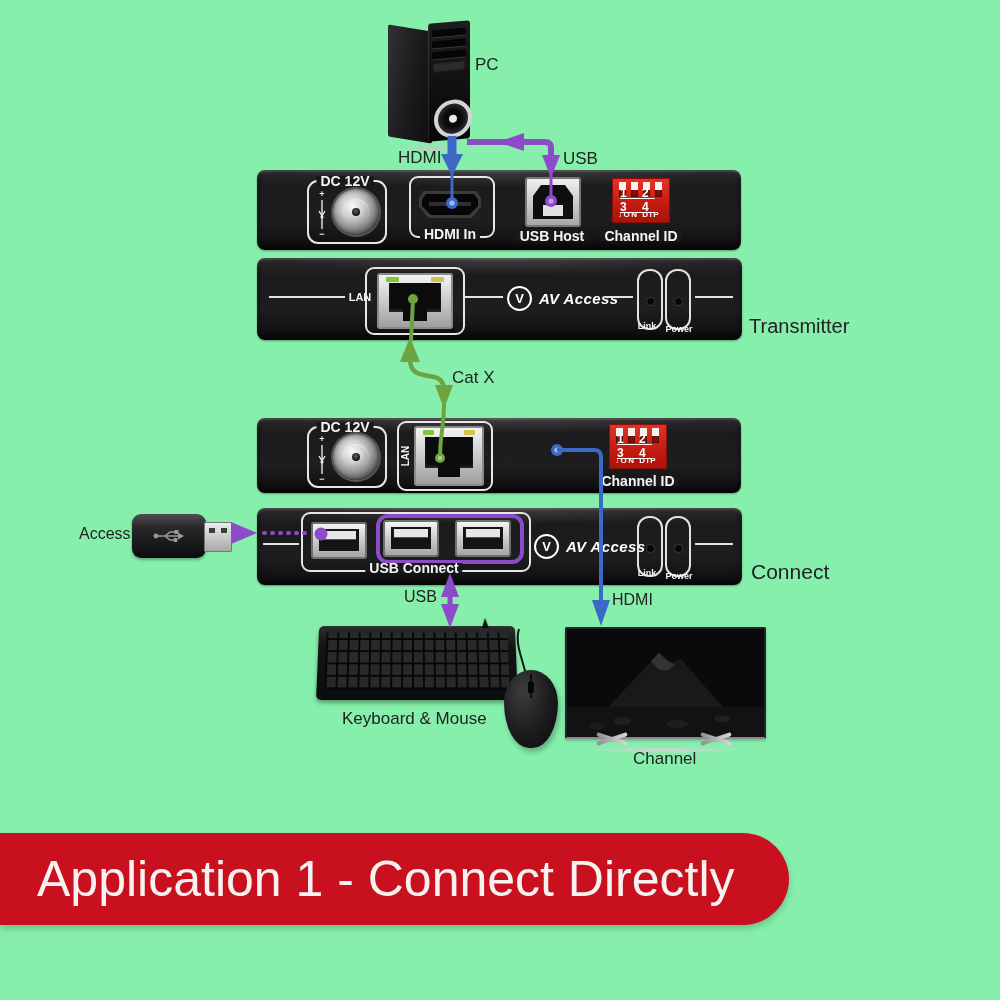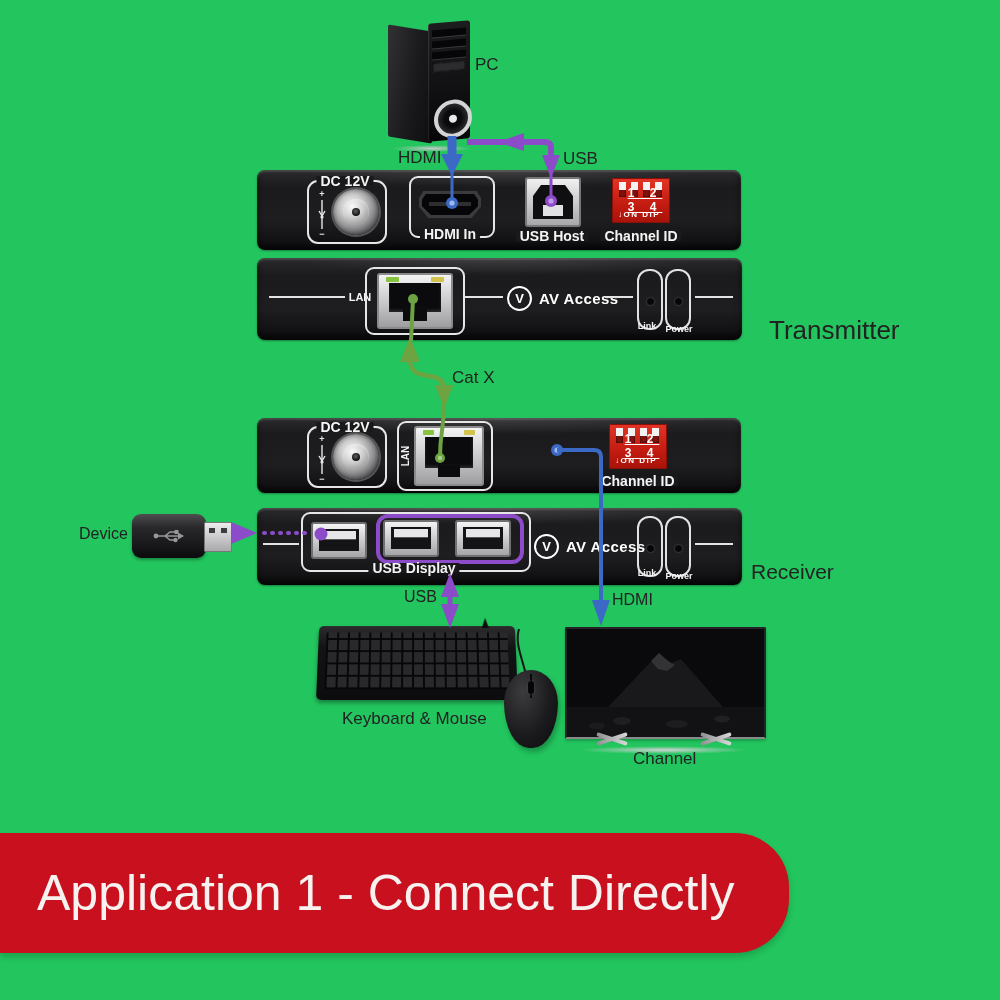--- a/index.html
+++ b/index.html
@@ -1,17 +1,17 @@
 <!DOCTYPE html>
 <html style="--banner-red: #c8101e; --hdmi-blue: #3c69c6; --hdmi-blue-light: #8fadе0; --usb-purple: #8c4bc9; --catx-green: #6da341; --panel-black: #1b1b1d; --dip-red: #c81b10;"><head>
 <meta charset="utf-8">
 <style>
   html,body{margin:0;padding:0;background:#fff;}
-  .stage{position:relative;width:1000px;height:1000px;background:#22c55e;overflow:hidden;
-         font-family:"Liberation Sans", sans-serif;color:#1c1c1c;text-align:center;}
+  .stage{position:relative;width:1000px;height:1000px;background:#86efac;overflow:hidden;
+         font-family:"Liberation Sans", sans-serif;color:#1c1c1c;}
   .abs{position:absolute;}
   .lbl{position:absolute;color:#222;white-space:nowrap;}
 
   
   .panel{position:absolute;border-radius:8px;
     background:
       radial-gradient(ellipse 60% 30% at 50% 0%, rgba(255,255,255,.10), transparent 70%),
       linear-gradient(180deg,#2a2a2c 0%,#1b1b1d 22%,#1e1e20 62%,#0d0d0f 100%);
     box-shadow: inset 0 2px 2px rgba(255,255,255,.16), inset 0 -4px 6px rgba(0,0,0,.65), 0 1px 2px rgba(0,0,0,.35);}
   .outline{position:absolute;border:2px solid #e6e6e6;border-radius:9px;}
@@ -72,21 +72,21 @@
 
   
   .ledwin{position:absolute;width:22px;height:57px;border:2px solid #e2e2e2;border-radius:12px;}
   .ledwin .dot{position:absolute;left:50%;top:52%;width:7px;height:7px;margin:-3px 0 0 -3.5px;
     border-radius:50%;background:#060608;box-shadow:0 0 2px rgba(255,255,255,.35);}
 
   
   .brand{position:absolute;display:flex;align-items:center;gap:7px;color:#fff;}
   .brand .circ{width:21px;height:21px;border:2px solid #fff;border-radius:50%;
     display:flex;align-items:center;justify-content:center;font-size:13px;font-weight:bold;line-height:1;}
-  .brand .nm{font-size:15px;font-weight:bold;letter-spacing:.4px;}
+  .brand .nm{font-size:15px;font-weight:bold;letter-spacing:.4px;font-style:italic;}
 
   
   .polar{position:absolute;width:16px;height:48px;}
 
   
   .pc{position:absolute;left:386px;top:20px;width:88px;height:128px;}
   .pc .side{position:absolute;left:2px;top:8px;width:44px;height:112px;
     background:linear-gradient(100deg,#323234 0%,#1a1a1c 55%,#0e0e10 100%);
     transform:skewY(9deg);border-radius:2px;}
   .pc .front{position:absolute;right:4px;top:2px;width:42px;height:118px;
@@ -135,21 +135,21 @@
   
   .udisk{position:absolute;left:132px;top:514px;width:74px;height:44px;border-radius:9px;
     background:linear-gradient(180deg,#4e4e50 0%,#29292b 30%,#161618 75%,#0b0b0d 100%);
     box-shadow:0 2px 3px rgba(0,0,0,.3);}
   .udisk .conn{position:absolute;left:72px;top:8px;width:26px;height:28px;
     background:linear-gradient(180deg,#ececee,#a9a9ab);border:1px solid #77777a;border-radius:1px;}
   .udisk .conn i{position:absolute;top:5px;width:6px;height:5px;background:#3c3c3e;}
   .udisk .conn i.h1{left:4px;} .udisk .conn i.h2{right:4px;}
 
   
-  .banner{position:absolute;left:0;top:833px;width:789px;height:120px;
+  .banner{position:absolute;left:0;top:833px;width:789px;height:92px;
     border-radius:0 54px 54px 0;background:var(--banner-red,#c8101e);
     box-shadow:0 4px 6px rgba(0,0,0,.18);display:flex;align-items:center;}
   .banner .t{color:#f7f2f0;font-size:50px;padding-left:37px;letter-spacing:0;white-space:nowrap;}
 
   .ovl{position:absolute;left:0;top:0;width:1000px;height:1000px;pointer-events:none;z-index:60;}
 </style>
 </head>
 <body>
 
 <div class="stage">
@@ -236,21 +236,21 @@
     <div class="ledwin" style="left:380px;top:11px;">
         <span class="dot"></span>
       </div>
     <div class="ledwin" style="left:408px;top:11px;">
         <span class="dot"></span>
       </div>
     <div class="plabel" style="left:390px;top:63px;font-size:9px;background:transparent;">Link</div>
     <div class="plabel" style="left:422px;top:66px;font-size:9px;background:transparent;">Power</div>
     <div class="pline" style="left:438px;top:38px;width:38px;"></div>
   </div>
-  <div class="lbl" style="left:769px;top:315px;font-size:26px;">Transmitter</div>
+  <div class="lbl" style="left:749px;top:315px;font-size:20px;">Transmitter</div>
 
   <div class="lbl" style="left:452px;top:368px;font-size:17px;">Cat X</div>
 
   <div class="panel" style="left:257px;top:418px;width:484px;height:75px;">
     <div class="abs" style="left:50px;top:4px;width:80px;height:66px;">
       <div class="outline" style="left:0;top:4px;width:76px;height:58px;border-radius:11px;"></div>
       <div class="plabel" style="left:38px;top:0;">DC 12V</div>
       <svg class="polar" style="left:7px;top:12px;" viewBox="0 0 16 48">
         <text x="8" y="8" fill="#e8e8e8" font-size="9" text-anchor="middle" font-weight="bold">+</text>
         <line x1="8" y1="11" x2="8" y2="40" stroke="#e8e8e8" stroke-width="1.4"></line>
@@ -297,51 +297,51 @@
       </div>
     <div class="usba" style="left:126px;top:12px;">
         <div class="slot"></div>
         <div class="tng"></div>
       </div>
     <div class="usba" style="left:198px;top:12px;">
         <div class="slot"></div>
         <div class="tng"></div>
       </div>
     <div class="abs" style="left:119px;top:6px;width:140px;height:42px;border:4px solid var(--usb-purple,#8c4bc9);border-radius:12px;"></div>
-    <div class="plabel" style="left:157px;top:55px;">USB Display</div>
+    <div class="plabel" style="left:157px;top:55px;">USB Connect</div>
     <div class="brand" style="left:277px;top:26px;">
       <span class="circ">V</span>
       <span class="nm">AV Access</span>
     </div>
     <div class="ledwin" style="left:380px;top:8px;">
         <span class="dot"></span>
       </div>
     <div class="ledwin" style="left:408px;top:8px;">
         <span class="dot"></span>
       </div>
     <div class="plabel" style="left:390px;top:60px;font-size:9px;background:transparent;">Link</div>
     <div class="plabel" style="left:422px;top:63px;font-size:9px;background:transparent;">Power</div>
     <div class="pline" style="left:438px;top:35px;width:38px;"></div>
   </div>
-  <div class="lbl" style="left:751px;top:560px;font-size:21px;">Receiver</div>
+  <div class="lbl" style="left:751px;top:560px;font-size:21px;">Connect</div>
 
   <div class="udisk">
     <svg style="position:absolute;left:20px;top:14px;" width="34" height="16" viewBox="0 0 34 16">
       <circle cx="4" cy="8" r="2.4" fill="#98989a"></circle>
       <path d="M6,8 H27 M13,8 L18,4 H23 M13,8 L18,12 H22" stroke="#98989a" stroke-width="1.6" fill="none"></path>
       <rect x="22.5" y="2" width="4" height="4" fill="#98989a"></rect>
       <circle cx="23.5" cy="12" r="2.2" fill="#98989a"></circle>
       <path d="M32,8 l-6,-3.4 v6.8 z" fill="#98989a"></path>
     </svg>
     <div class="conn">
         <i class="h1"></i>
         <i class="h2"></i>
       </div>
   </div>
-  <div class="lbl" style="left:79px;top:525px;font-size:16px;">Device</div>
+  <div class="lbl" style="left:79px;top:525px;font-size:16px;">Access</div>
 
   <div class="lbl" style="left:404px;top:588px;font-size:16px;">USB</div>
   <div class="lbl" style="left:612px;top:591px;font-size:16px;">HDMI</div>
 
   <div class="kbd">
     <div class="nub"></div>
     <div class="keys"></div>
   </div>
   <div class="mouse">
       <div class="wheel"></div>

